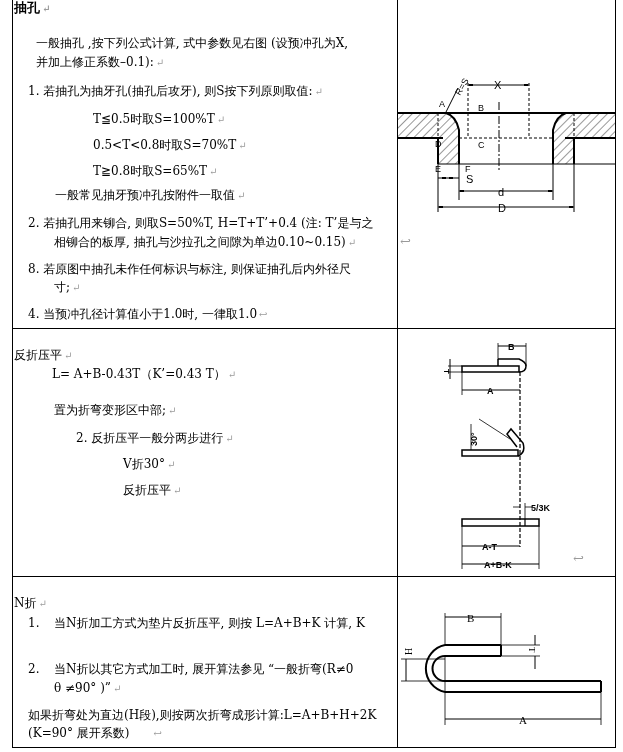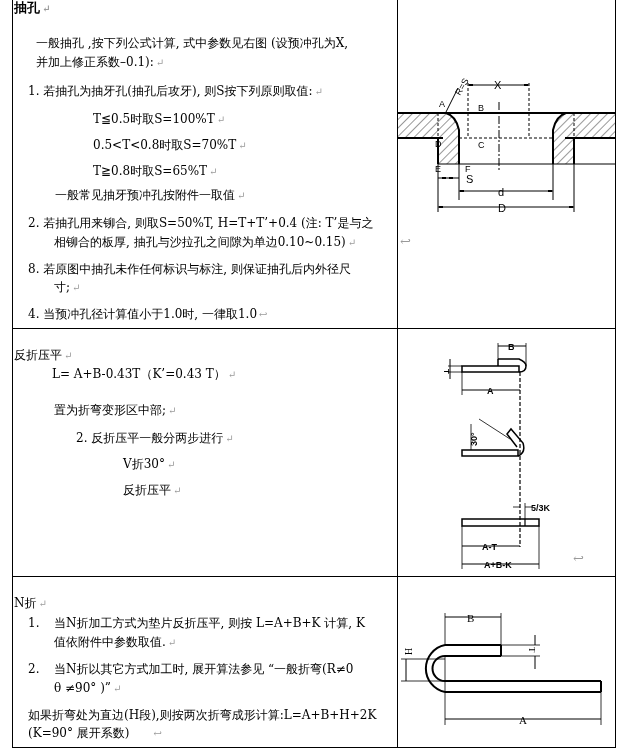--- a/index.html
+++ b/index.html
@@ -166,21 +166,20 @@
       <line x1="64" y1="235" x2="141" y2="235" stroke="#000" stroke-width="1"></line>
       <text x="86" y="239" font-size="9" font-family="Liberation Sans, sans-serif" font-weight="bold">A+B-K</text>
     </svg>
     <span class="ret" style="left:175px;top:222px;">↩</span>
   </div>
 
   <div class="cell-l" style="top:577px;height:170px;">
     <div class="t" style="left:1px;top:18px;"><span>N折</span><span class="mark">↵</span></div>
     <div class="t" style="left:15px;top:38px;">1.</div>
     <div class="t" style="left:41px;top:38px;">当N折加工方式为垫片反折压平, 则按  L=A+B+K 计算, K</div>
-    <div class="t" style="left:41px;top:57px;"><span>值依附件中参数取值.</span><span class="mark">↵</span></div>
     <div class="t" style="left:15px;top:84px;">2.</div>
     <div class="t" style="left:41px;top:84px;">当N折以其它方式加工时, 展开算法参见 “一般折弯(R≠0</div>
     <div class="t" style="left:41px;top:103px;"><span>θ ≠90° )”</span><span class="mark">↵</span></div>
     <div class="t" style="left:15px;top:130px;">如果折弯处为直边(H段),则按两次折弯成形计算:L=A+B+H+2K</div>
     <div class="t" style="left:15px;top:148px;"><span>(K=90° 展开系数)</span><span class="mark" style="margin-left:24px;">↩</span></div>
   </div>
 
   <div class="cell-r" style="top:577px;height:170px;">
     <svg width="217" height="170" viewBox="0 0 217 170">
 

